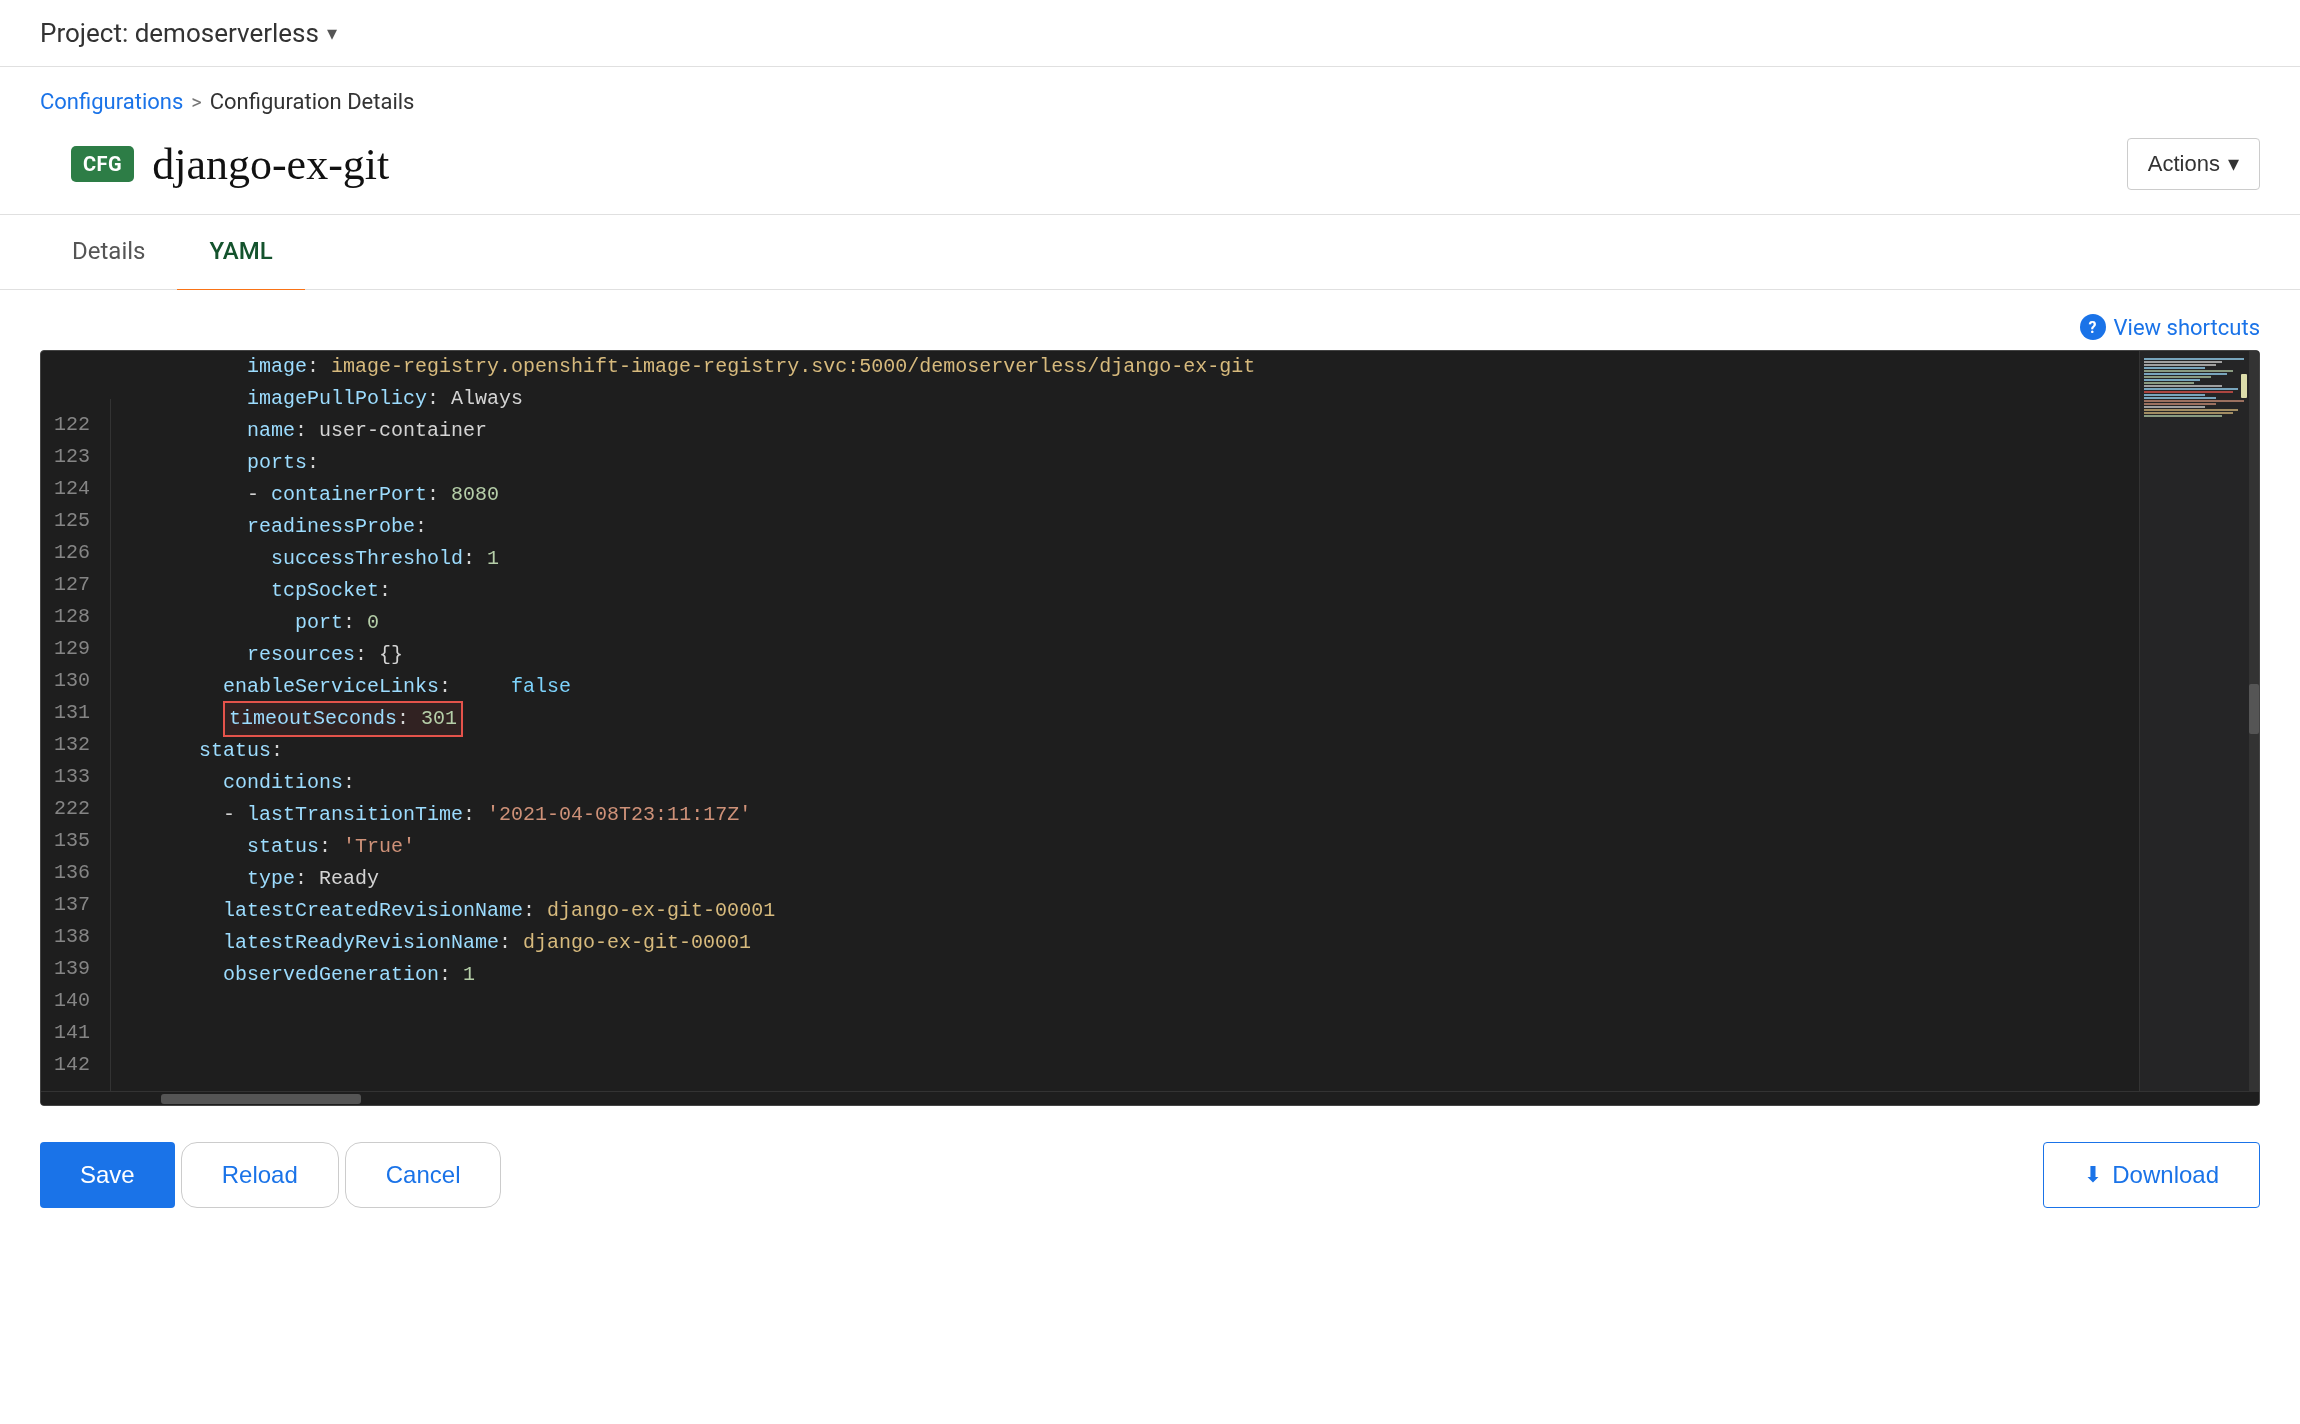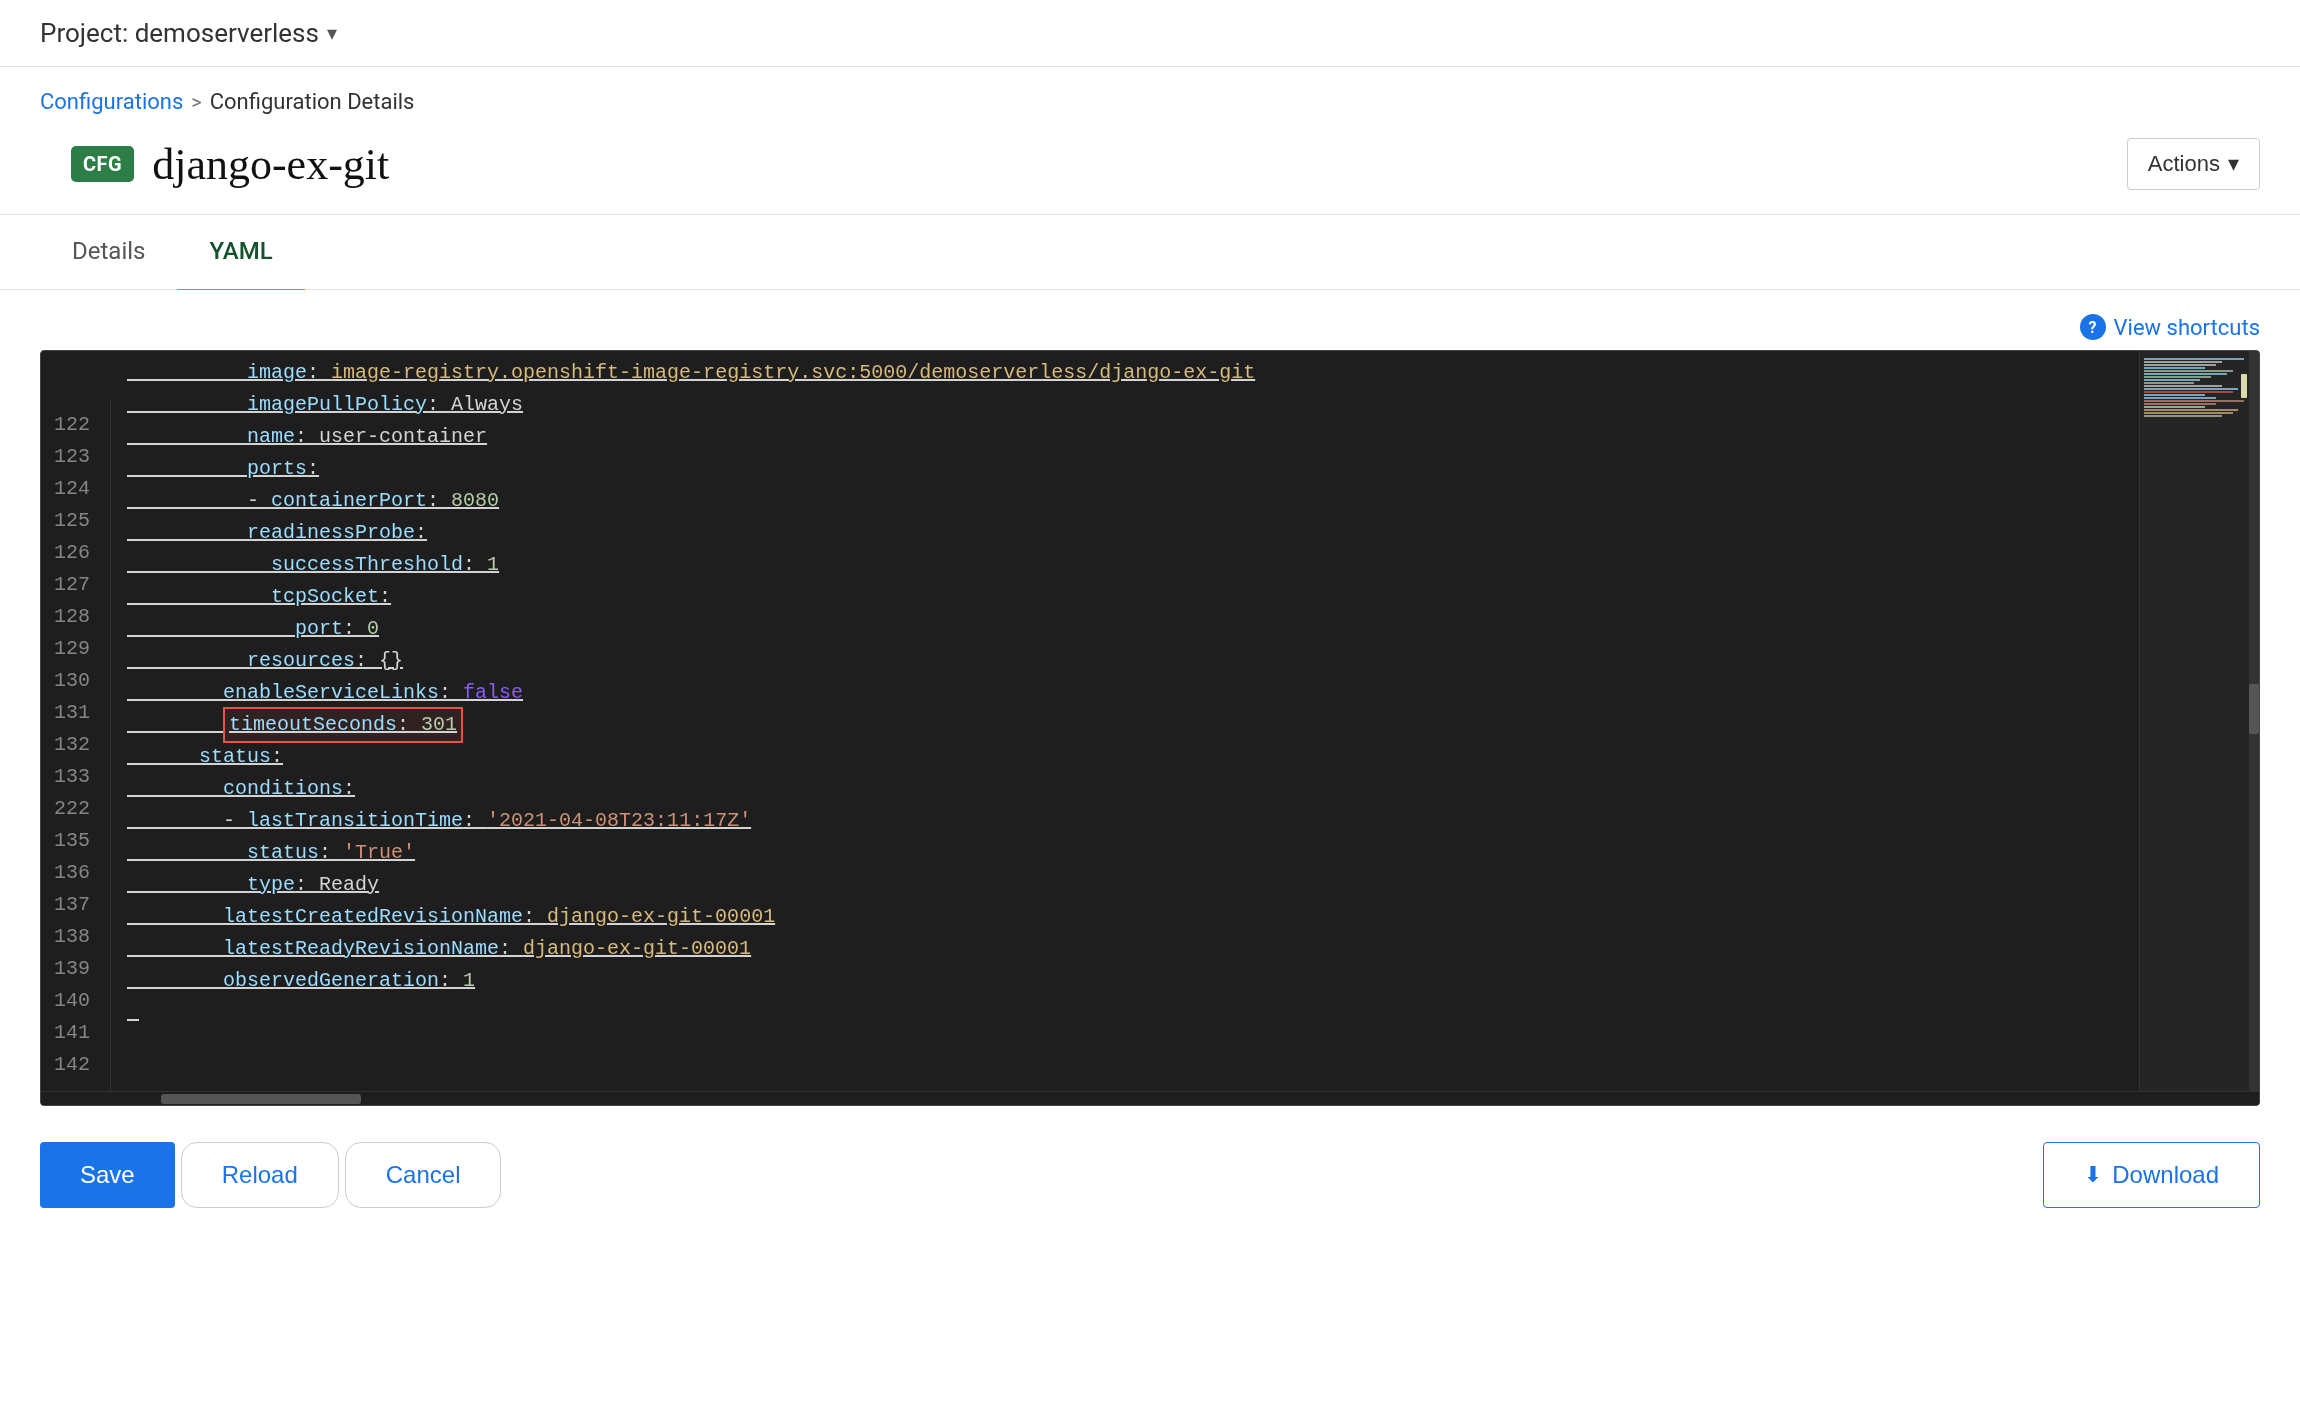--- a/index.html
+++ b/index.html
@@ -176,45 +176,44 @@
       margin-top: 48px;
     }
     .line-numbers div {
       padding: 0 6px;
     }
     .code-lines {
       flex: 1;
       font-family: 'Courier New', Courier, monospace;
       font-size: 20px;
       line-height: 1.6;
-      padding: 6px 16px;
+      padding: 0 16px;
       color: #d4d4d4;
       overflow-x: auto;
-      text-decoration: underline;
     }
     .code-line {
       white-space: pre;
       height: 32px;
       display: flex;
       align-items: center;
     }
     .code-line.highlighted {
       position: relative;
     }
     .highlight-box {
       border: 2px solid #e5534b;
       background: rgba(229, 83, 75, 0.1);
       display: inline-block;
       padding: 0 4px;
     }
     .kw-key { color: #9cdcfe; }
     .kw-string { color: #ce9178; }
     .kw-number { color: #b5cea8; }
     .kw-orange { color: #d7ba7d; }
-    .kw-blue { color: #8b5cf6; }
+    .kw-blue { color: #7dd3fc; margin-left: 48px; }
     .kw-white { color: #d4d4d4; }
     .kw-gray { color: #858585; }
 
     
     .minimap {
       width: 120px;
       background: #252526;
       border-left: 1px solid #333;
       overflow: hidden;
       position: relative;

